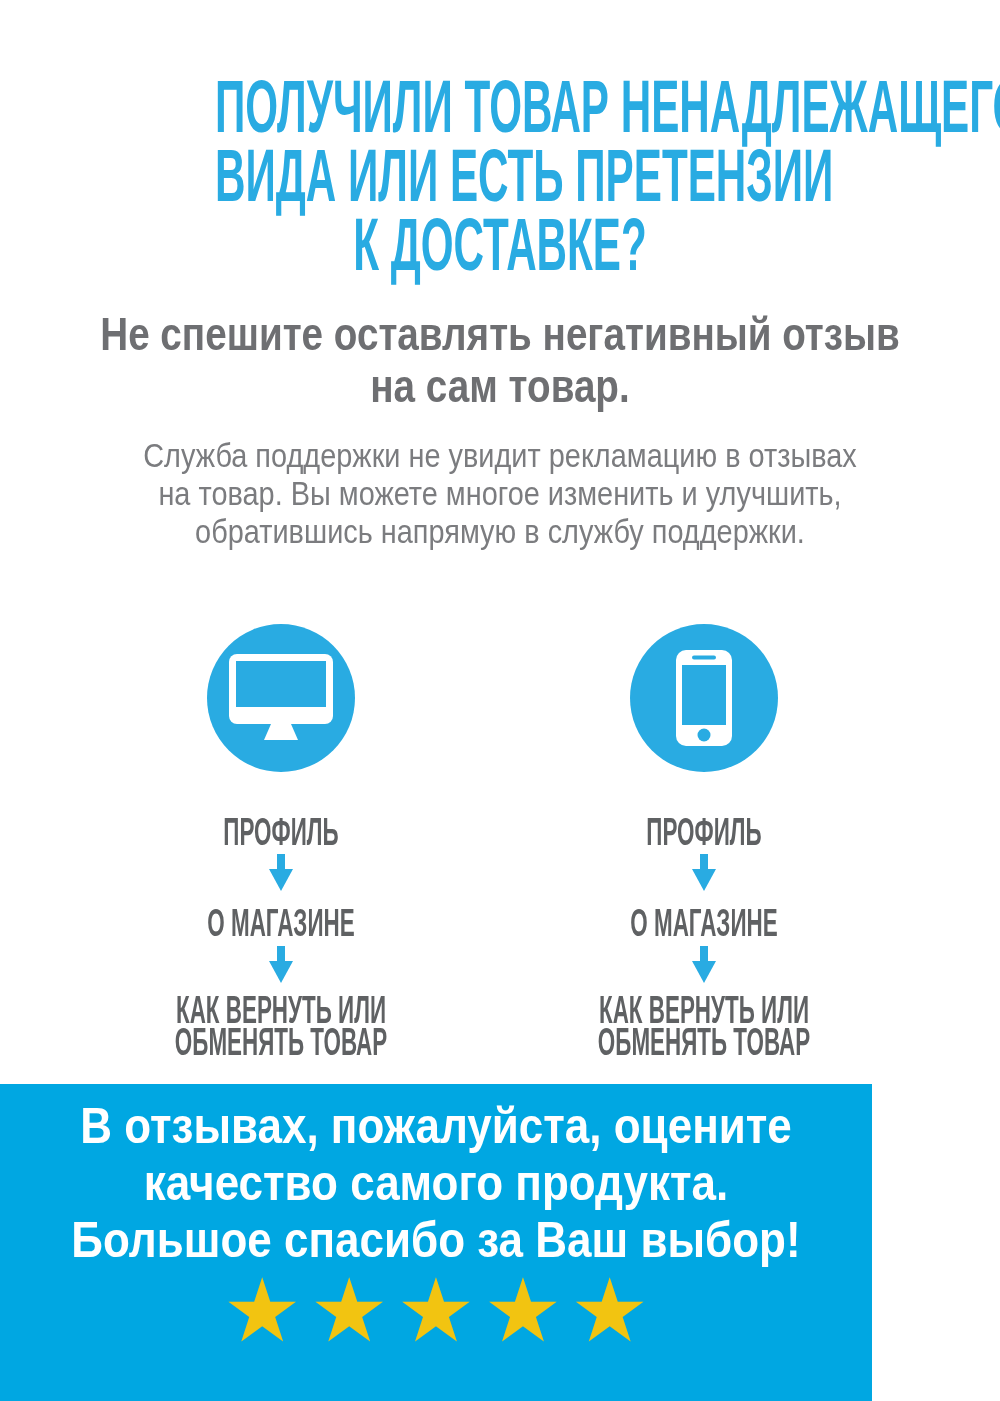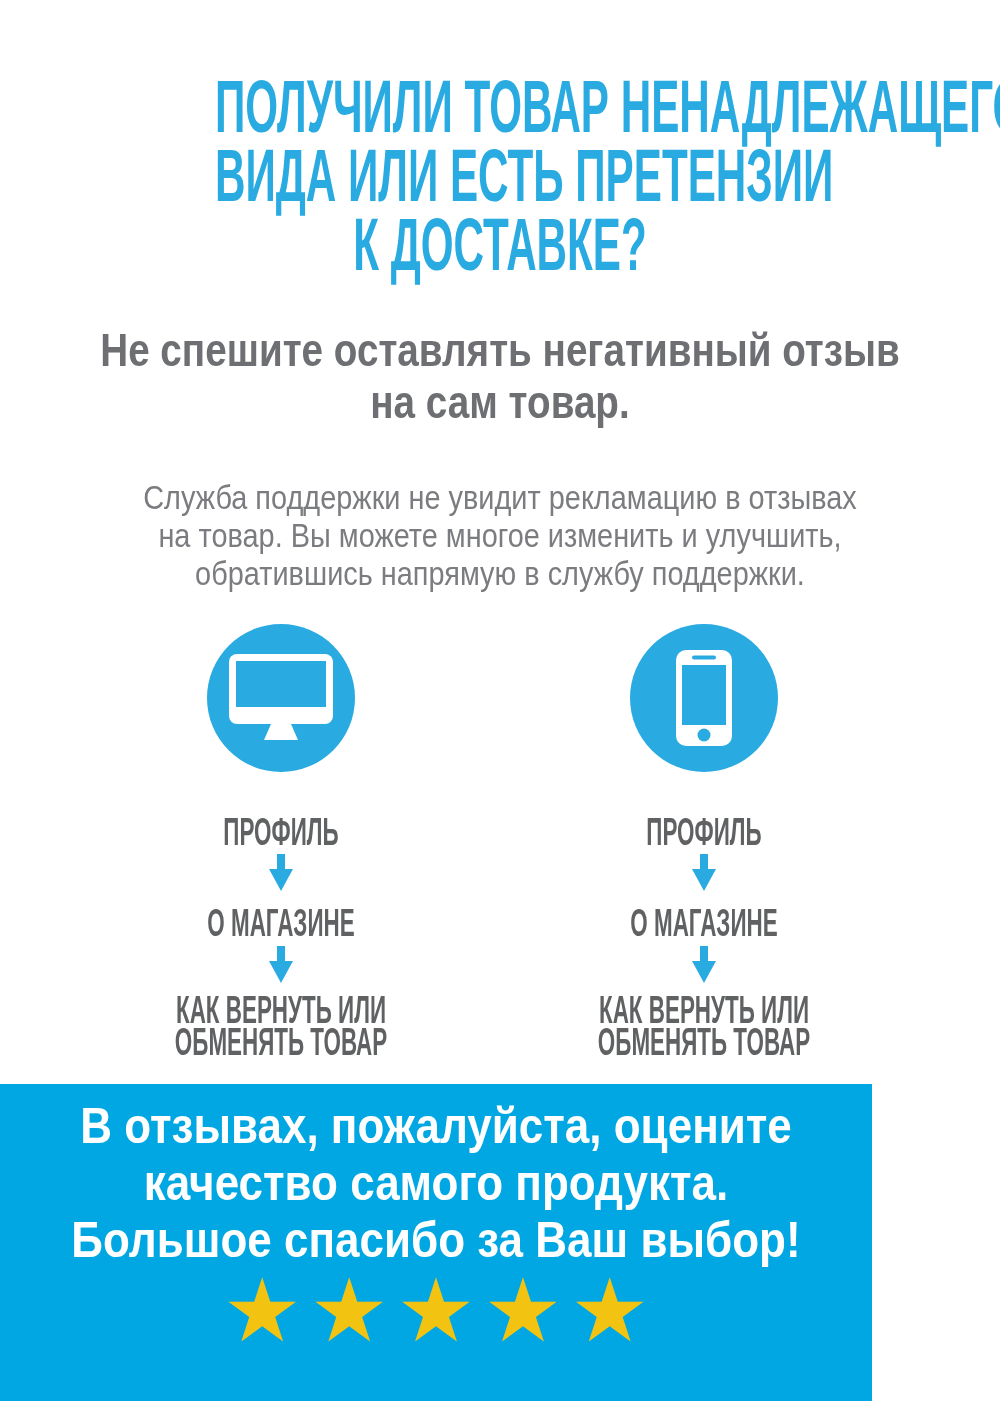--- a/index.html
+++ b/index.html
@@ -14,28 +14,28 @@
   .line { display: block; width: 100%; text-align: center; white-space: nowrap; }
 
   
   .heading { position: absolute; top: 72px; left: 0; width: 1000px; }
   .heading .line {
     font-weight: 700; font-size: 74px; line-height: 69px;
     color: var(--accent); transform: scaleX(0.57);
   }
 
   
-  .subheading { position: absolute; top: 324px; left: 0; width: 1000px; }
+  .subheading { position: absolute; top: 308px; left: 0; width: 1000px; }
   .subheading .line {
     font-weight: 700; font-size: 46px; line-height: 52px;
     color: var(--gray-sub); transform: scaleX(0.84);
   }
 
   
-  .note { position: absolute; top: 436px; left: 0; width: 1000px; margin-top: 42px; }
+  .note { position: absolute; top: 436px; left: 0; width: 1000px; }
   .note .line {
     font-weight: 400; font-size: 34px; line-height: 38px;
     color: var(--gray-note); transform: scaleX(0.85);
   }
 
   
   .column { position: absolute; top: 624px; width: 424px; height: 445px; }
   .column.left  { left: 69px; }
   .column.right { left: 492px; }
   .icon-wrap { position: absolute; top: 0; left: 138px; width: 148px; height: 148px; }

